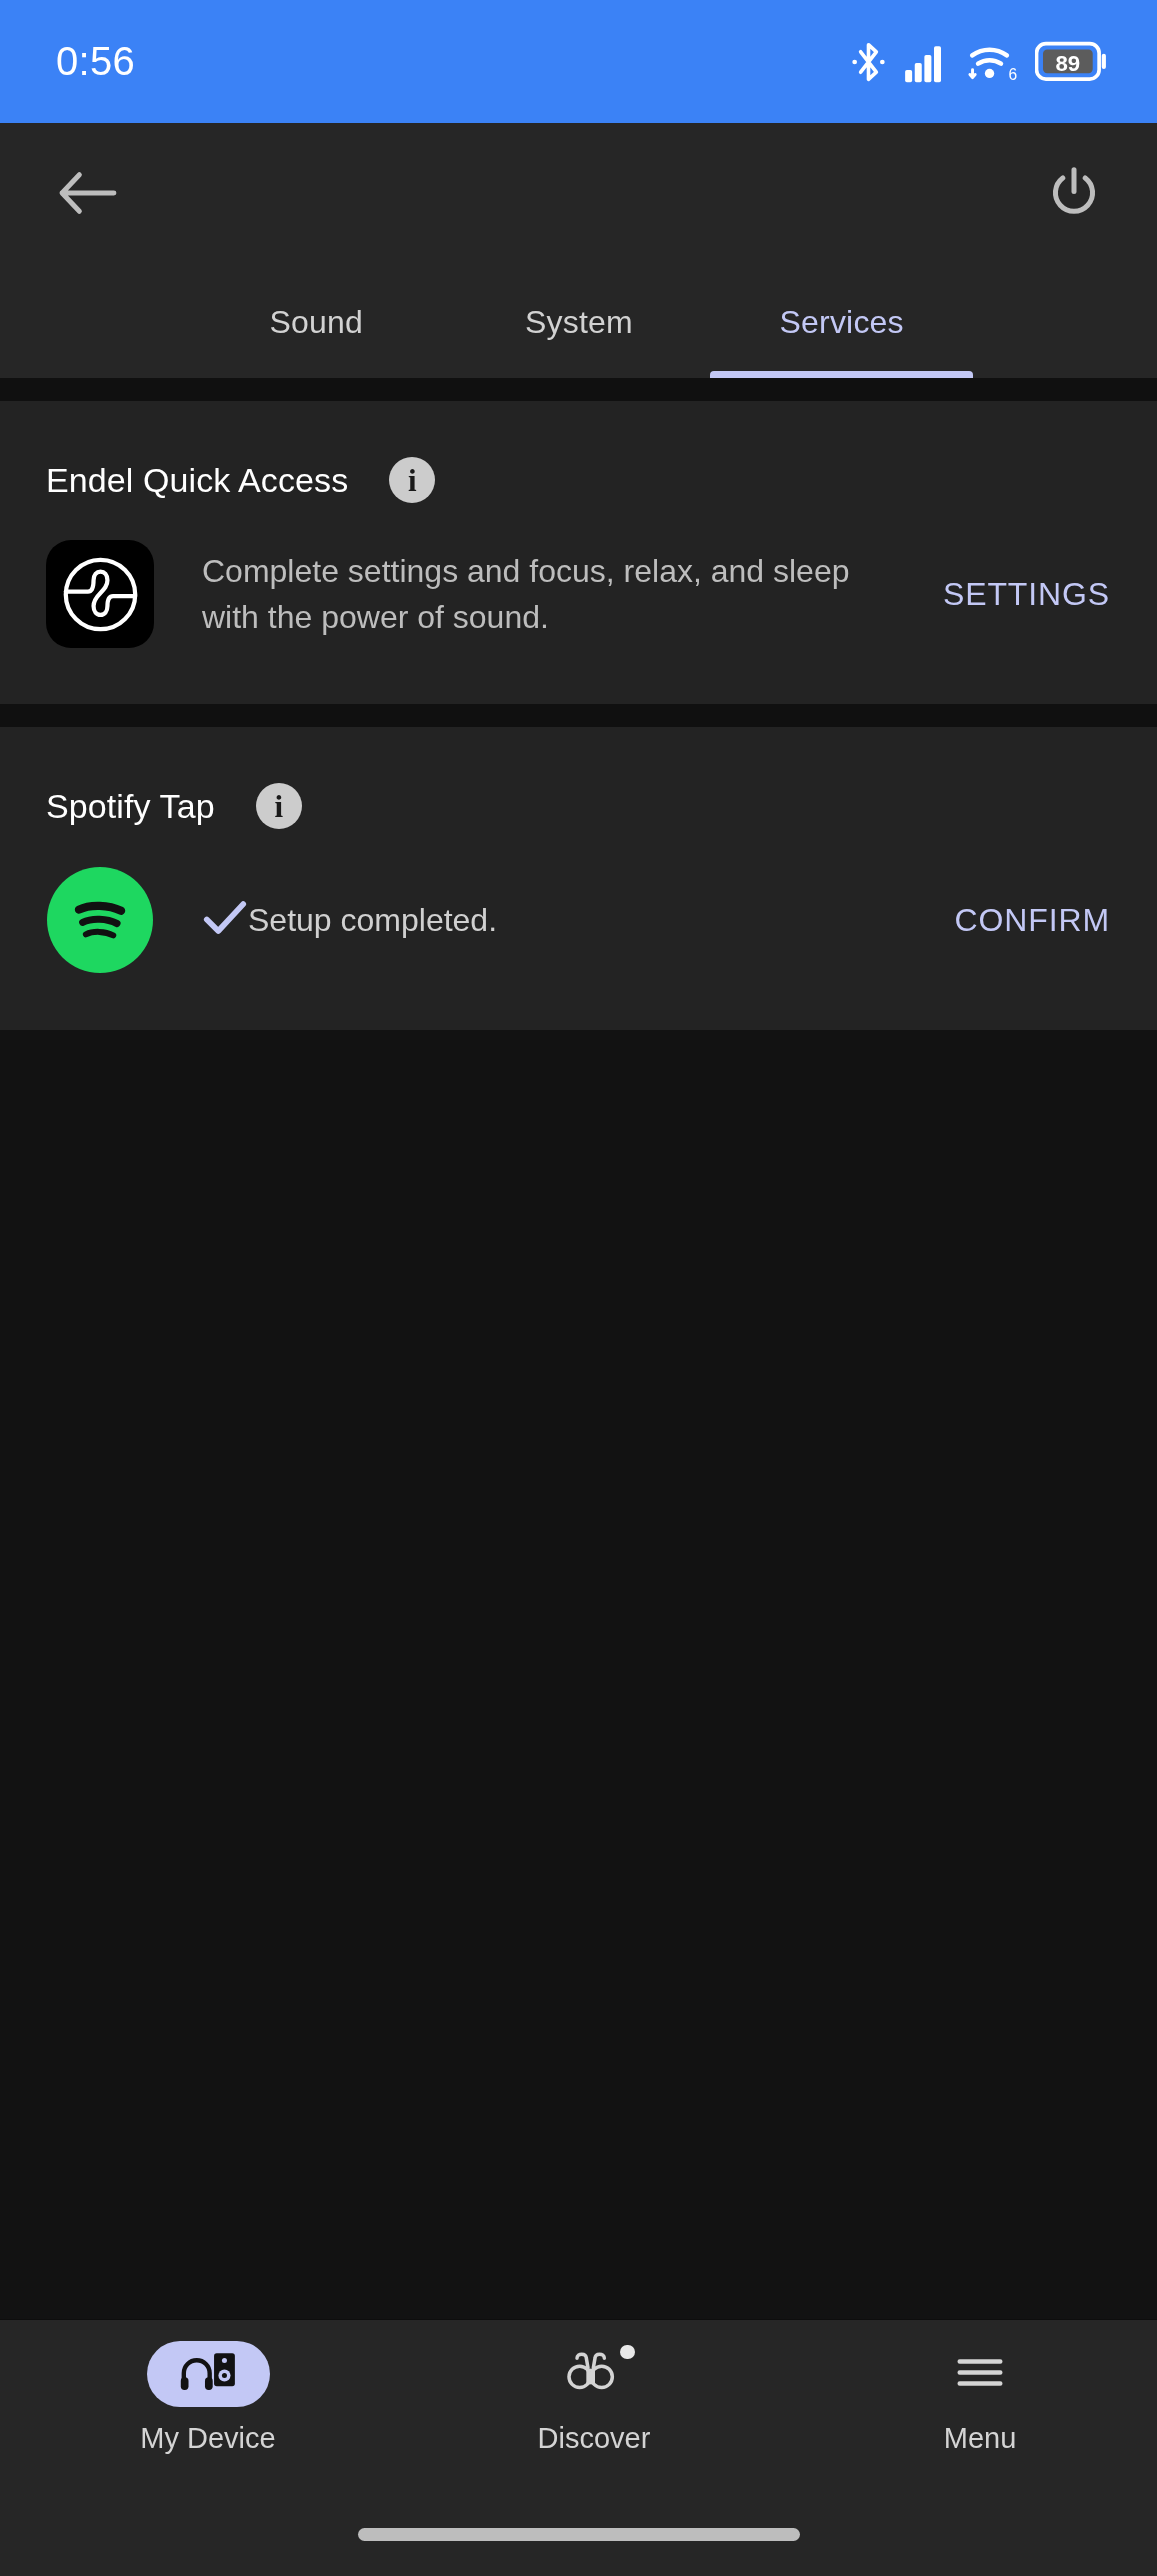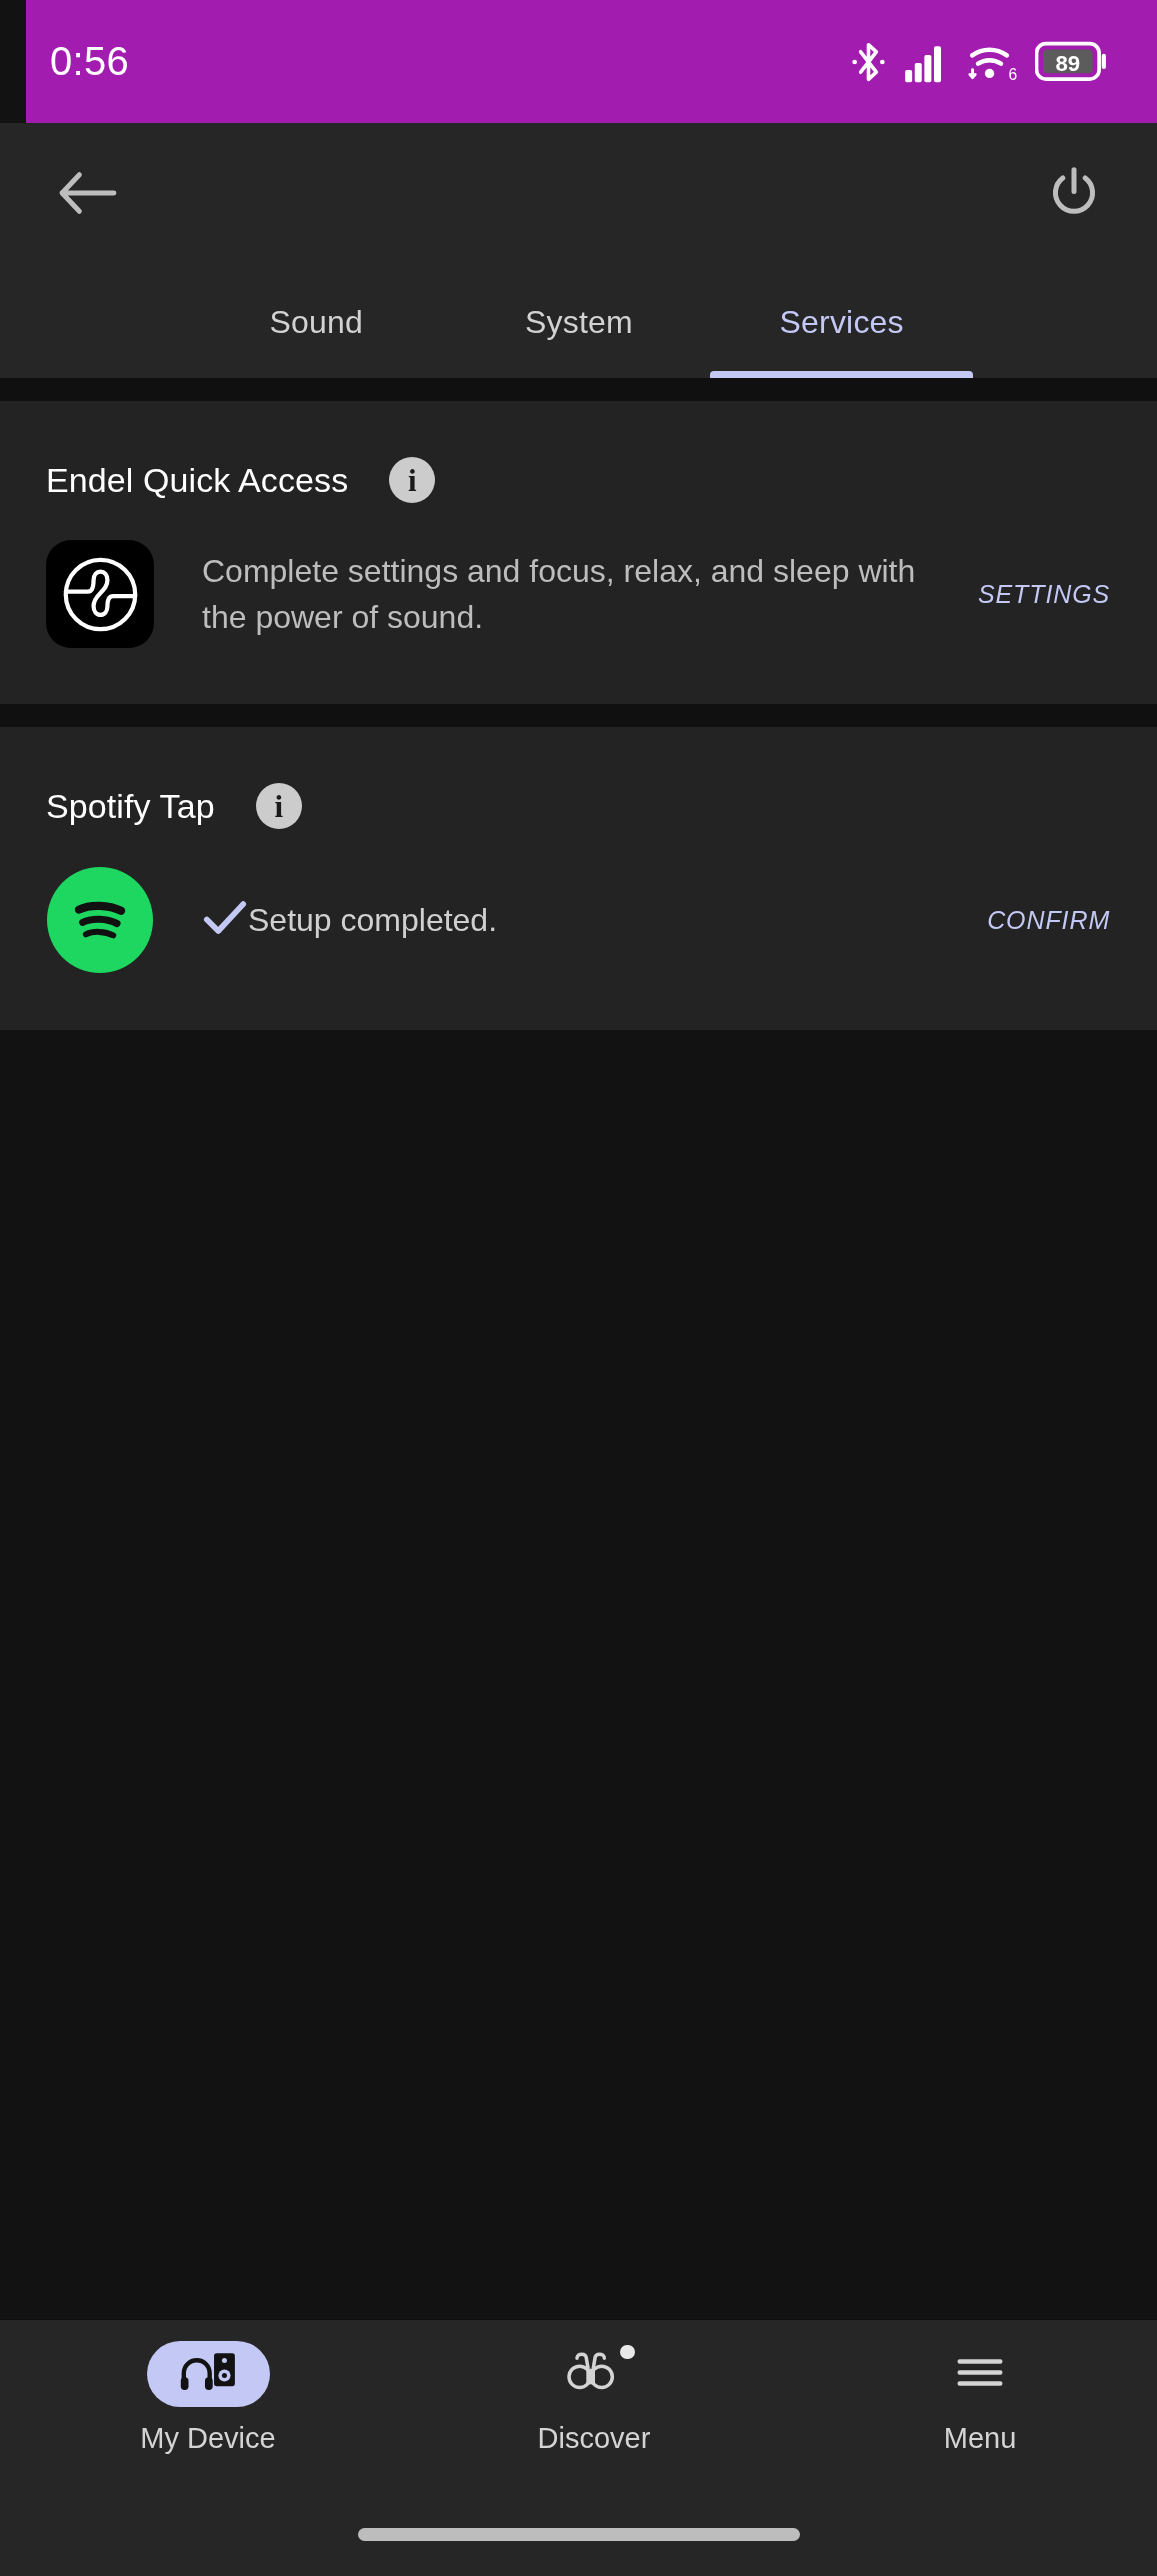--- a/index.html
+++ b/index.html
@@ -17,27 +17,26 @@
     width: 1158px;
     height: 2576px;
     background: #121212;
     display: flex;
     flex-direction: column;
   }
 
   
   .statusbar {
     height: 123px;
-    background: #a21caf;
+    background: #3b82f6;
     display: flex;
     align-items: center;
     justify-content: space-between;
-    padding: 0 50px 0 24px;
-    flex: 0 0 auto;
-    margin-left: 26px;
+    padding: 0 50px 0 56px;
+    flex: 0 0 auto;
   }
   .status-clock {
     color: #ffffff;
     font-size: 40px;
     letter-spacing: 0.3px;
   }
   .status-icons {
     display: flex;
     align-items: center;
     gap: 16.4px;
@@ -208,27 +207,26 @@
     display: flex;
     align-items: center;
   }
   .service-status-text {
     color: #d0d0d0;
     font-size: 32px;
   }
 
   .service-action {
     color: #c3c8f5;
-    font-size: 25px;
+    font-size: 32px;
     letter-spacing: 0.9px;
     flex: 0 0 auto;
     white-space: nowrap;
     text-align: left;
     padding-right: 1.9px;
-    font-style: italic;
   }
 
   
   .filler {
     flex: 1 1 auto;
     background: #121212;
   }
 
   
   .bottomnav {

